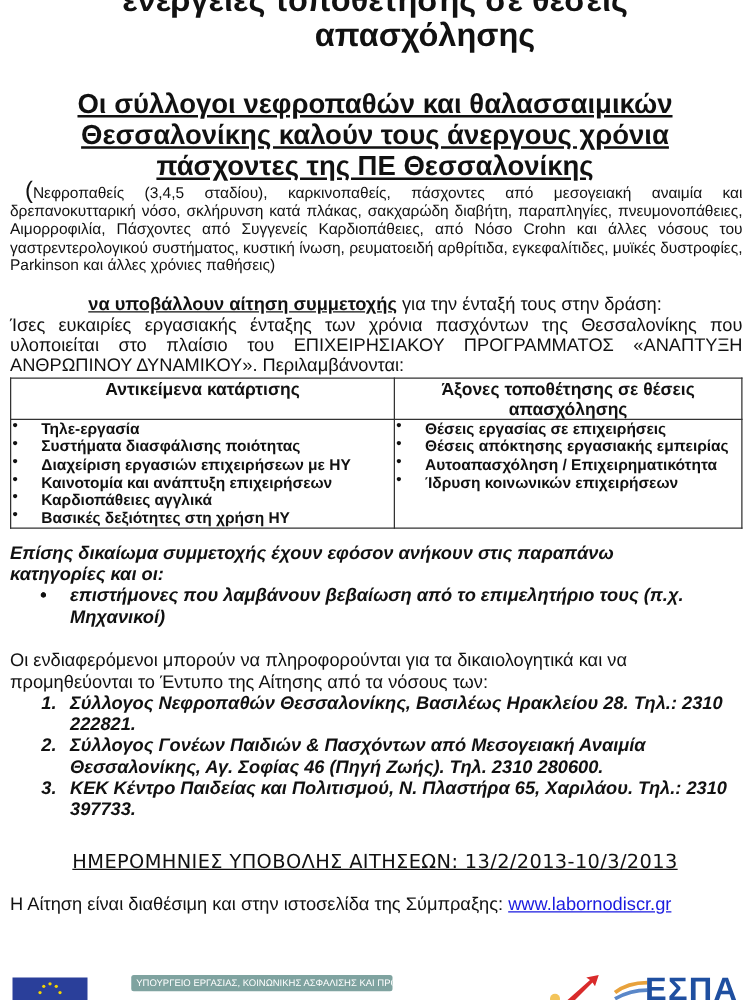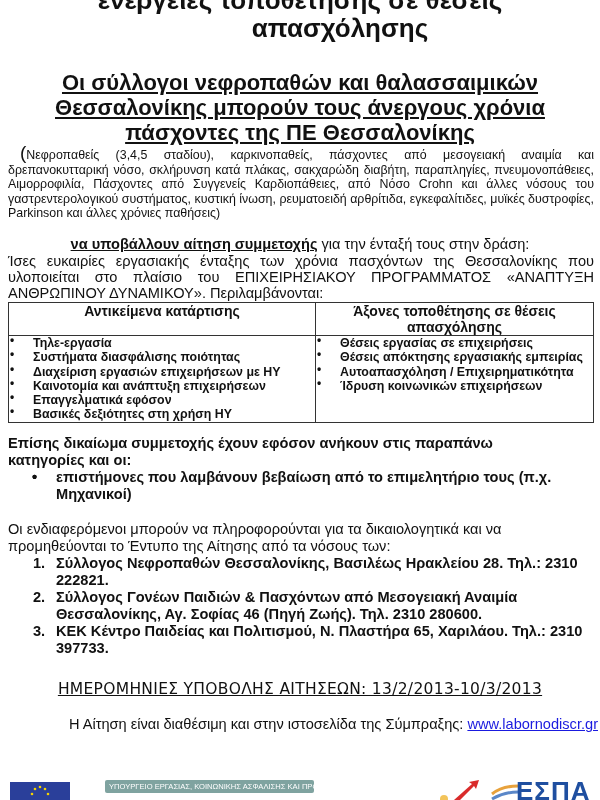--- a/index.html
+++ b/index.html
@@ -10,38 +10,38 @@
   .small { font-size:12.4px; line-height:14.6px; text-align:justify; }
   .paren { font-size:19px; }
   .body14 { font-size:14.6px; line-height:16.5px; }
   .justify { text-align:justify; text-align-last:left; }
   table.grid { position:absolute; left:8px; top:302px; width:586px; border-collapse:collapse; border:1.5px solid #333; font-size:12.4px; font-weight:bold;padding-left:39px; }
   table.grid td { border:1.5px solid #333; vertical-align:top; padding:0; }
   .th { text-align:center; font-size:14px; line-height:16px; height:31px; padding-top:1px; }
   ul.tb { list-style:none; margin:0; padding:0 0 0 0; }
   ul.tb li { position:relative; padding-left:24px; line-height:14.3px; }
   ul.tb li::before { content:"•"; position:absolute; left:1px; top:-3px; font-size:12px; }
-  .boldlist { font-weight:bold; font-size:14.6px; line-height:17px; }
+  .boldlist { font-weight:bold; font-size:14.6px; line-height:17px;font-style:italic; }
   .bl li { position:relative; list-style:none; padding-left:56px; }
   .bl li .b { position:absolute; left:32px; top:0; }
   .ol li { position:relative; list-style:none; padding-left:56px; }
   .ol li .n { position:absolute; left:33px; top:0; }
   ul, ol { margin:0; padding:0; }
   .dates { left:0; width:600px; text-align:center; font-family:"DejaVu Sans", sans-serif; font-weight:normal; font-size:15.5px; text-decoration:underline; letter-spacing:0.3px; }
   a.link { color:#1a1adf; text-decoration:underline; }
   .logos { top:782px; height:18px; }
 </style>
 </head>
 <body>
 
 <div class="abs title-top" style="top:-14px;">ενέργειες τοποθέτησης σε θέσεις</div>
 <div class="abs title-top" style="top:14px;padding-left:40px;">απασχόλησης</div>
 
 <div class="abs subtitle" style="top:70px;">Οι σύλλογοι νεφροπαθών και θαλασσαιμικών</div>
-<div class="abs subtitle" style="top:95px;">Θεσσαλονίκης μπορούν τους άνεργους χρόνια</div>
+<div class="abs subtitle" style="top:95px;">Θεσσαλονίκης καλούν τους άνεργους χρόνια</div>
 <div class="abs subtitle" style="top:120px;">πάσχοντες της ΠΕ Θεσσαλονίκης</div>
 
 <div class="abs small justify" style="left:8px; top:146px; width:586px;">
   <span class="paren" style="margin-left:12px;">(</span><span>Νεφροπαθείς (3,4,5 σταδίου), καρκινοπαθείς, πάσχοντες από μεσογειακή αναιμία και δρεπανοκυτταρική νόσο, σκλήρυνση κατά πλάκας, σακχαρώδη διαβήτη, παραπληγίες, πνευμονοπάθειες, Αιμορροφιλία, Πάσχοντες από Συγγενείς Καρδιοπάθειες, από Νόσο Crohn και άλλες νόσους του γαστρεντερολογικού συστήματος, κυστική ίνωση, ρευματοειδή αρθρίτιδα, εγκεφαλίτιδες, μυϊκές δυστροφίες, Parkinson  και άλλες χρόνιες παθήσεις)</span>
 </div>
 
 <div class="abs body14" style="left:0; top:236px; width:600px; text-align:center;">
   <span style="font-weight:bold; text-decoration:underline;">να υποβάλλουν αίτηση συμμετοχής</span><span> για την ένταξή τους στην δράση:</span>
 </div>
 
@@ -53,21 +53,21 @@
     <td class="th" style="width:306px;">Αντικείμενα  κατάρτισης</td>
     <td class="th">Άξονες τοποθέτησης σε θέσεις απασχόλησης</td>
   </tr>
   <tr>
     <td style="height:84px;">
       <ul class="tb">
         <li>Τηλε-εργασία</li>
         <li>Συστήματα διασφάλισης ποιότητας</li>
         <li>Διαχείριση εργασιών  επιχειρήσεων με ΗΥ</li>
         <li>Καινοτομία και ανάπτυξη επιχειρήσεων</li>
-        <li>Επαγγελματικά εφόσον</li>
+        <li>Καρδιοπάθειες αγγλικά</li>
         <li>Βασικές δεξιότητες στη χρήση ΗΥ</li>
       </ul>
     </td>
     <td>
       <ul class="tb">
         <li>Θέσεις εργασίας σε επιχειρήσεις</li>
         <li>Θέσεις απόκτησης εργασιακής εμπειρίας</li>
         <li>Αυτοαπασχόληση / Επιχειρηματικότητα</li>
         <li>Ίδρυση κοινωνικών επιχειρήσεων</li>
       </ul>
@@ -84,21 +84,21 @@
 
 <div class="abs body14" style="left:8px; top:521px; width:560px; line-height:16.5px;">Οι ενδιαφερόμενοι μπορούν να πληροφορούνται για τα δικαιολογητικά και να προμηθεύονται το Έντυπο της Αίτησης από τα νόσους των:</div>
 <ol class="abs boldlist ol" style="left:0; top:555px; width:590px;">
   <li><span class="n">1.</span><span>Σύλλογος Νεφροπαθών Θεσσαλονίκης, Βασιλέως Ηρακλείου 28. Τηλ.: 2310 222821.</span></li>
   <li><span class="n">2.</span><span>Σύλλογος Γονέων Παιδιών &amp; Πασχόντων από Μεσογειακή Αναιμία Θεσσαλονίκης,  Αγ. Σοφίας 46 (Πηγή Ζωής). Τηλ. 2310 280600.</span></li>
   <li><span class="n">3.</span><span>ΚΕΚ Κέντρο Παιδείας και Πολιτισμού, Ν. Πλαστήρα 65, Χαριλάου. Τηλ.: 2310 397733.</span></li>
 </ol>
 
 <div class="abs dates" style="top:680px;">ΗΜΕΡΟΜΗΝΙΕΣ ΥΠΟΒΟΛΗΣ ΑΙΤΗΣΕΩΝ: 13/2/2013-10/3/2013</div>
 
-<div class="abs body14" style="left:8px; top:716px; width:590px;text-align:right;">
+<div class="abs body14" style="left:8px; top:716px; width:590px;">
   <span>Η Αίτηση είναι διαθέσιμη και στην ιστοσελίδα της Σύμπραξης: </span><a class="link" href="#">www.labornodiscr.gr</a>
 </div>
 
 <div class="abs logos" style="left:10px; width:60px; background:#2a3f9a;">
   <svg width="60" height="18">
     <g fill="#f5d400">
       <circle cx="30" cy="5" r="1.3"></circle>
         <circle cx="25" cy="7" r="1.3"></circle>
         <circle cx="35" cy="7" r="1.3"></circle>
       <circle cx="22" cy="12" r="1.3"></circle>

